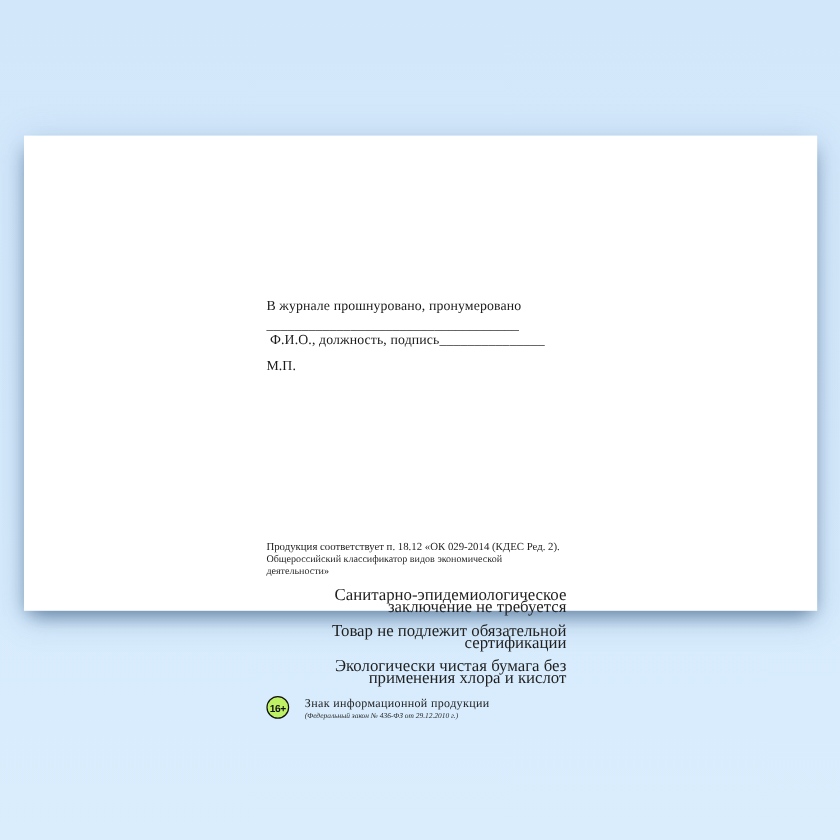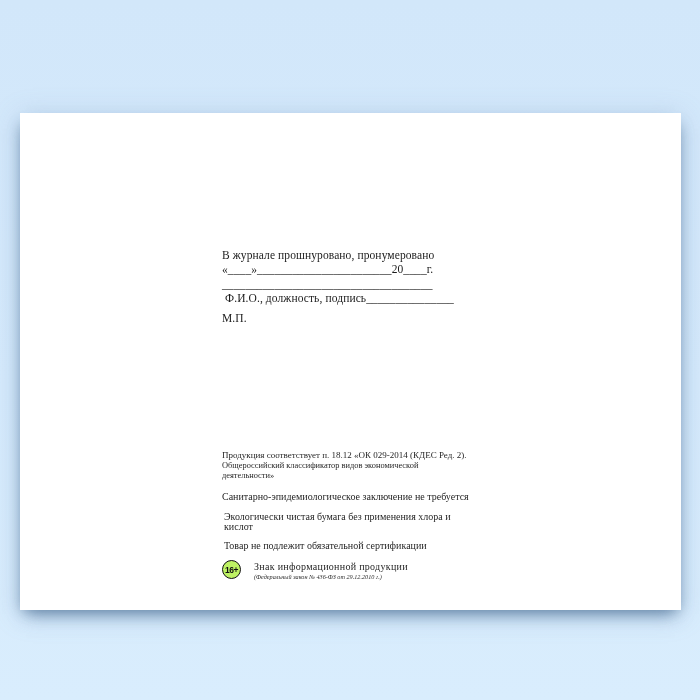--- a/index.html
+++ b/index.html
@@ -14,21 +14,21 @@
     width: 700px;
     height: 700px;
     background: linear-gradient(180deg, #d2e7fa 0%, #d5eafc 55%, #d9edfd 100%);
     overflow: hidden;
   }
   .sheet {
     position: absolute;
     left: 20px;
     top: 113px;
     width: 661px;
-    height: 497px;
+    height: 396px;
     background: #ffffff;
     box-shadow: 0 10px 16px -6px rgba(88, 122, 158, 0.65),
                 0 4px 26px rgba(120, 150, 185, 0.30),
                 -5px 6px 12px -6px rgba(100, 132, 165, 0.45),
                 5px 6px 12px -6px rgba(100, 132, 165, 0.40);
     color: #1b1b1b;
   }
   
   .stitch-block {
     position: absolute;
@@ -51,21 +51,21 @@
   .compliance-block {
     position: absolute;
     left: 202px;
     top: 337px;
     width: 250px;
     color: #1f1f1f;
   }
   .comp-line1 { margin: 0; font-size: 9px; line-height: 11px; }
   .comp-line2 { margin: 0; font-size: 8.4px; line-height: 9.6px; }
   .comp-line3 { margin: 0; font-size: 8.4px; line-height: 9.6px; font-style: italic; }
-  .comp-note  { margin: 0; font-size: 10px; line-height: 10px; }
+  .comp-note  { margin: 0; font-size: 14px; line-height: 10px; text-align: right; }
   .note-1 { margin-top: 12px; }
   .note-2 { margin-top: 9.5px; padding-left: 2px; }
   .note-3 { margin-top: 9.5px; padding-left: 2px; }
   .age-row {
     margin-top: 9px;
     display: flex;
     align-items: flex-start;
   }
   .age-badge {
     flex: 0 0 auto;
@@ -99,33 +99,32 @@
   }
 </style>
 </head>
 <body>
 
 <div class="backdrop">
   <div class="sheet">
 
     <div class="stitch-block">
       <p class="stitch-line">В журнале прошнуровано, пронумеровано</p>
-      <p class="stitch-line">«____»_______________________20____г.</p>
       <p class="stitch-line rule-line">____________________________________</p>
       <p class="stitch-line indented">Ф.И.О., должность, подпись_______________</p>
       <p class="seal-line">М.П.</p>
     </div>
 
     <div class="compliance-block">
       <p class="comp-line1">Продукция соответствует п. 18.12 «ОК 029-2014 (КДЕС Ред. 2).</p>
       <p class="comp-line2">Общероссийский классификатор видов экономической деятельности»</p>
 
       <p class="comp-note note-1">Санитарно-эпидемиологическое заключение не требуется</p>
+      <p class="comp-note note-2">Товар не подлежит обязательной сертификации</p>
       <p class="comp-note note-3">Экологически чистая бумага без применения хлора и кислот</p>
-      <p class="comp-note note-2">Товар не подлежит обязательной сертификации</p>
 
       <div class="age-row">
         <div class="age-badge">16+</div>
         <div class="age-text">
           <p class="age-title">Знак информационной продукции</p>
           <p class="age-law">(Федеральный закон № 436-ФЗ от 29.12.2010 г.)</p>
         </div>
       </div>
     </div>
 

